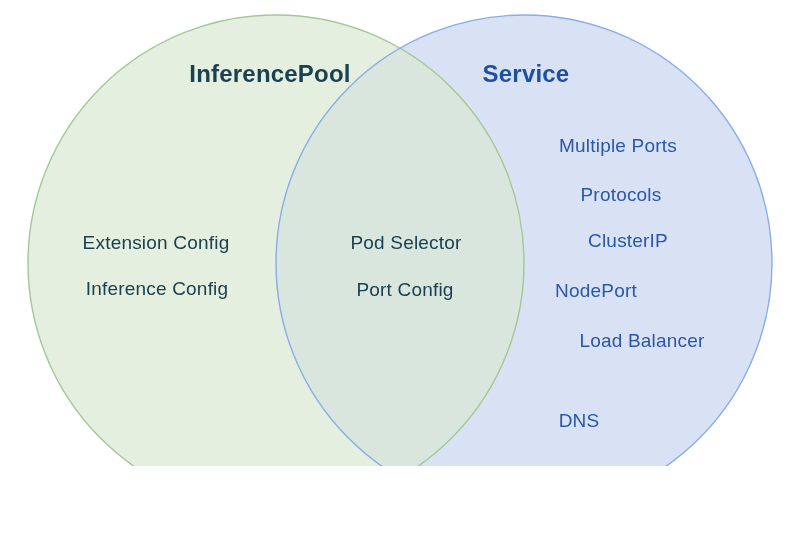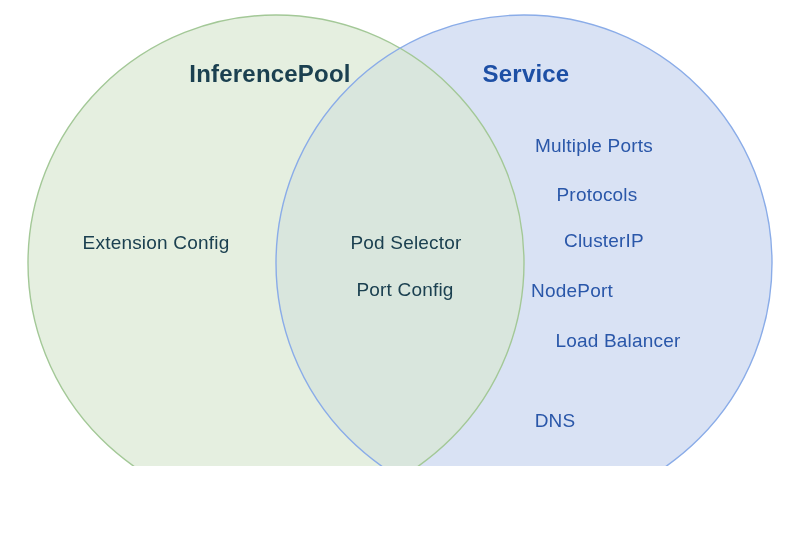--- a/index.html
+++ b/index.html
@@ -34,21 +34,21 @@
     letter-spacing: 0.2px;
     line-height: 1;
   }
   .title {
     font-size: 24px;
     font-weight: 700;
     letter-spacing: 0.2px;
   }
   .teal-text   { color: var(--left-text); }
   .blue-title  { color: var(--right-title); }
-  .blue-text   { color: var(--right-text); }
+  .blue-text   { color: var(--right-text); margin-left: 24px; }
 </style>
 </head>
 <body>
 
 <div class="venn-wrap">
 
   <svg class="venn-svg" width="800" height="533" viewBox="0 0 800 533">
     <defs>
       <clipPath id="clip-left-circle">
         <circle cx="276" cy="263" r="248"></circle>
@@ -60,20 +60,21 @@
       <circle class="c-overlap" cx="524" cy="263" r="248"></circle>
     </g>
     <circle class="c-left-stroke" cx="276" cy="263" r="248"></circle>
     <circle class="c-right-stroke" cx="524" cy="263" r="248"></circle>
   </svg>
 
   <div class="label title teal-text" style="left:270px; top:74px;">InferencePool</div>
   <div class="label title blue-title" style="left:526px; top:74px;">Service</div>
 
   <div class="label teal-text" style="left:156px; top:242px;">Extension Config</div>
+  <div class="label teal-text" style="left:157px; top:288px;">Inference Config</div>
 
   <div class="label teal-text" style="left:406px; top:242px;">Pod Selector</div>
   <div class="label teal-text" style="left:405px; top:289px;">Port Config</div>
 
   <div class="label blue-text" style="left:594px; top:145px;">Multiple Ports</div>
   <div class="label blue-text" style="left:597px; top:194px;">Protocols</div>
   <div class="label blue-text" style="left:604px; top:240px;">ClusterIP</div>
   <div class="label blue-text" style="left:572px; top:290px;">NodePort</div>
   <div class="label blue-text" style="left:618px; top:340px;">Load Balancer</div>
   <div class="label blue-text" style="left:555px; top:420px;">DNS</div>

